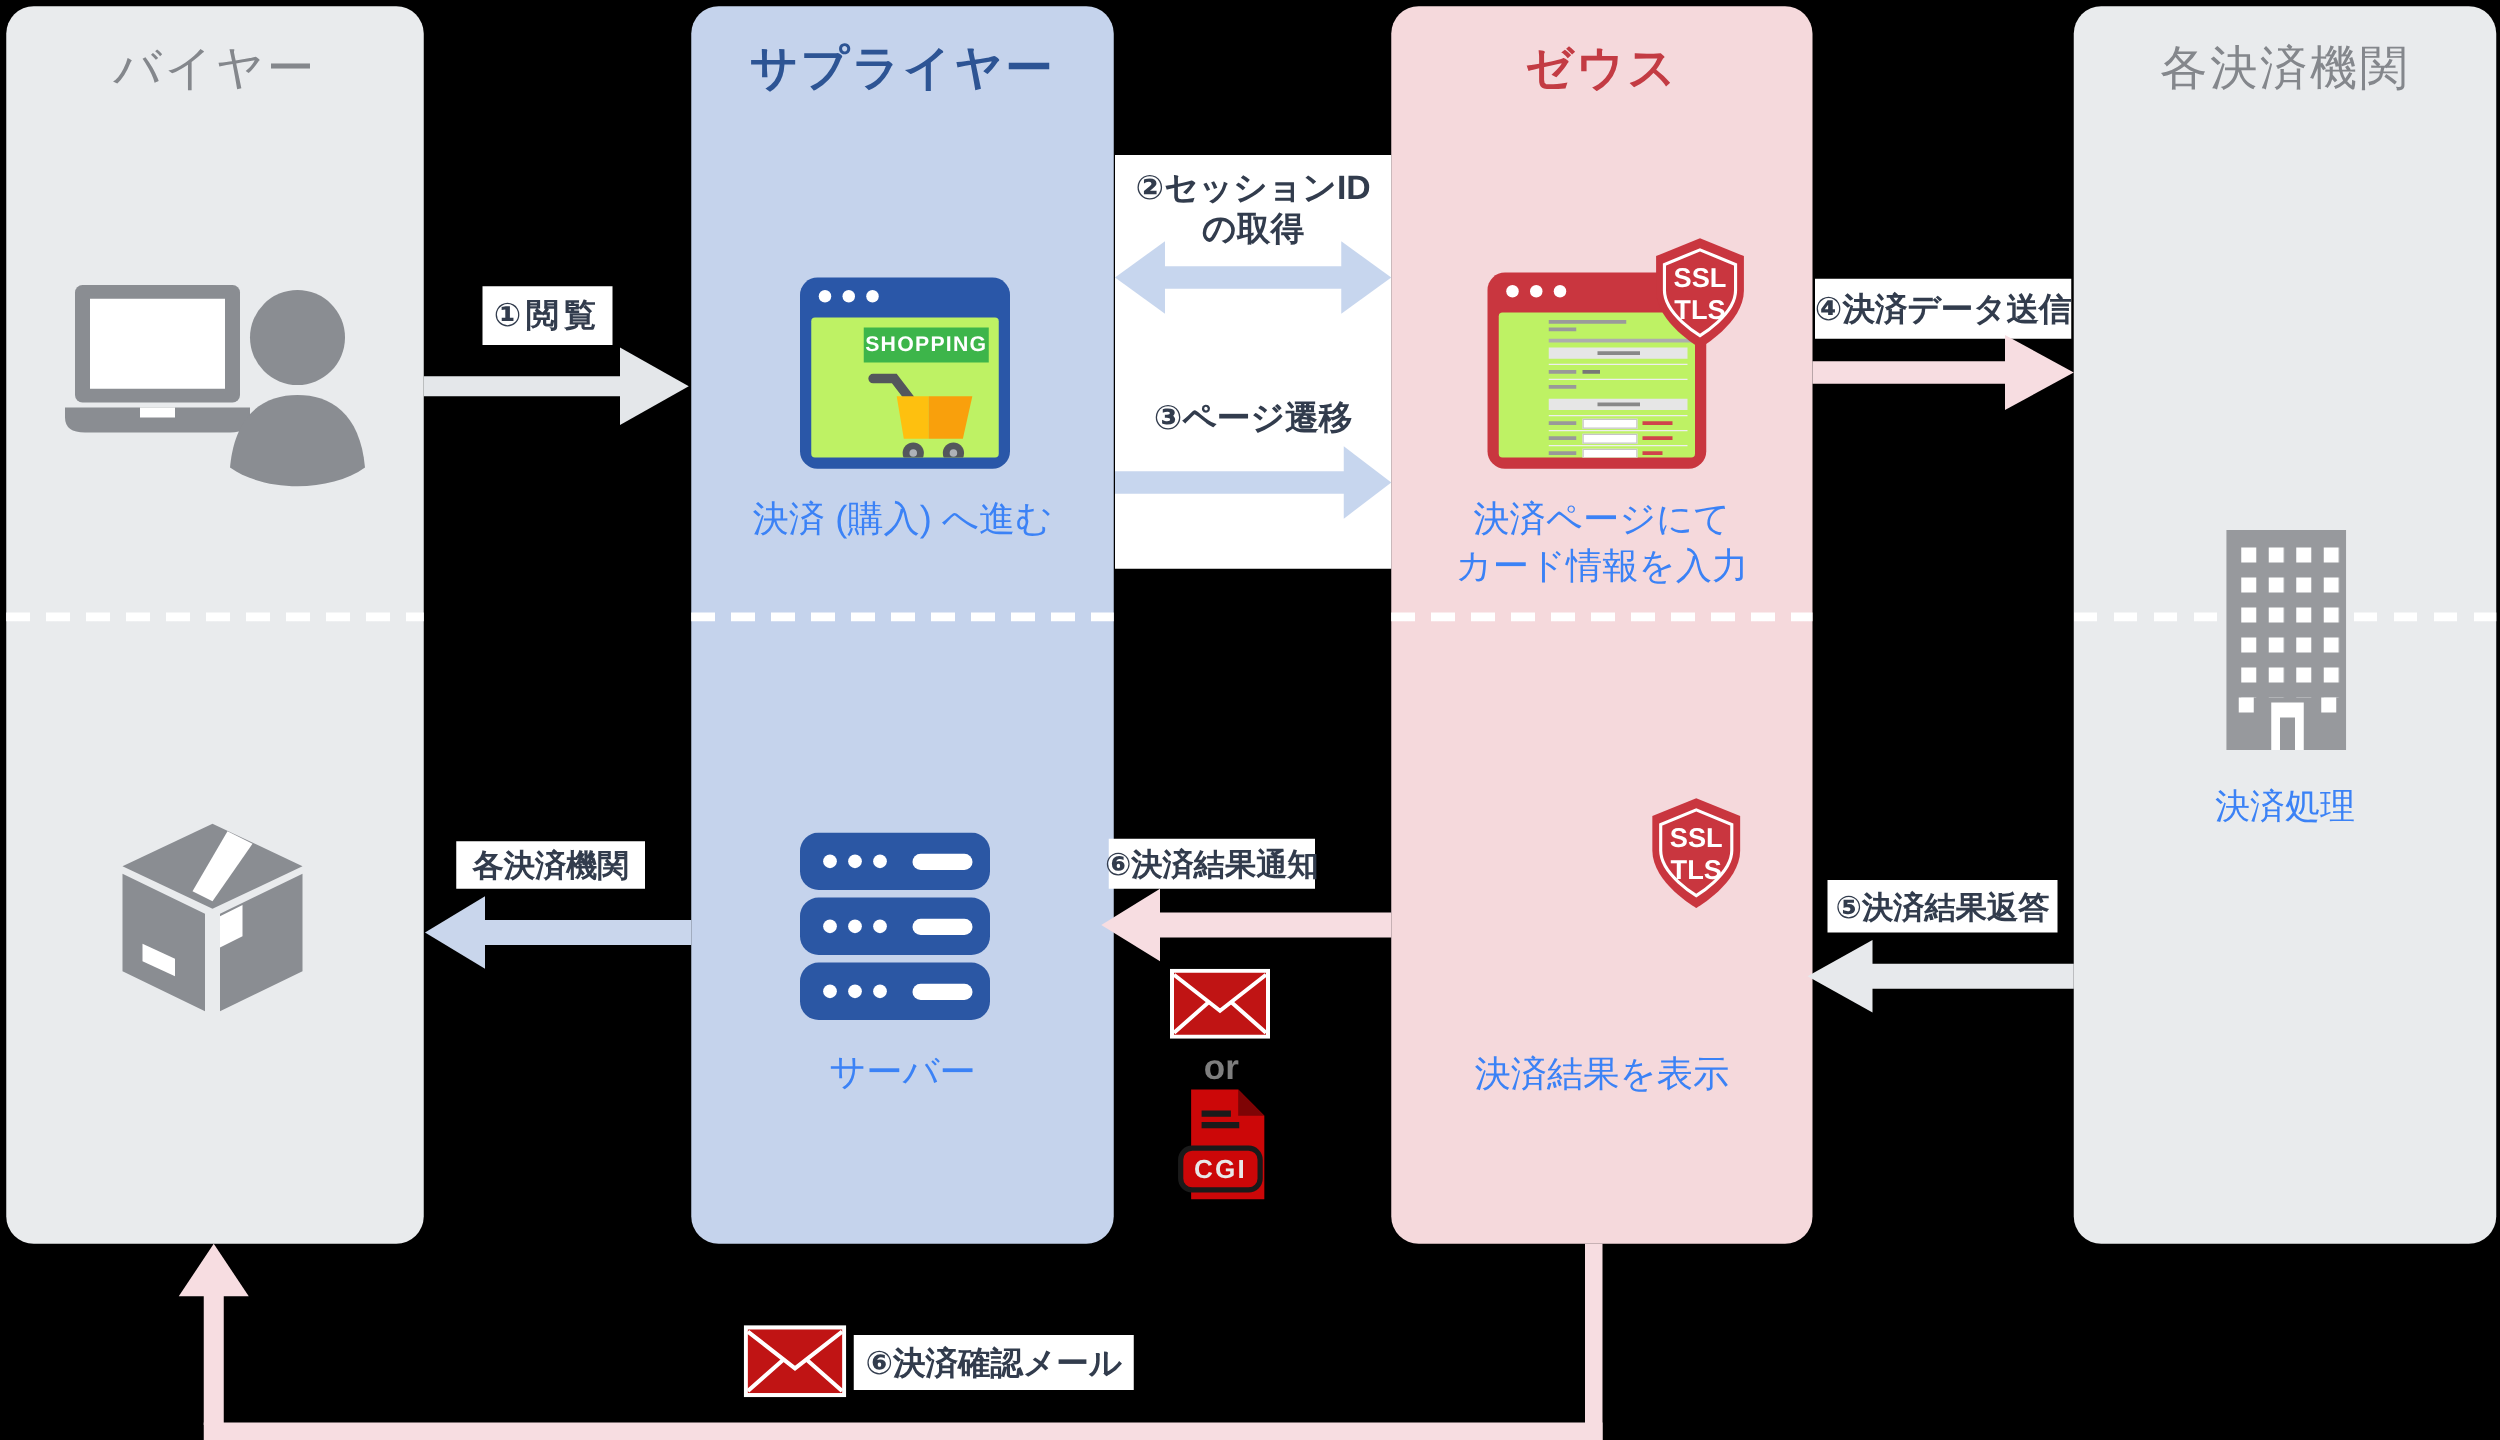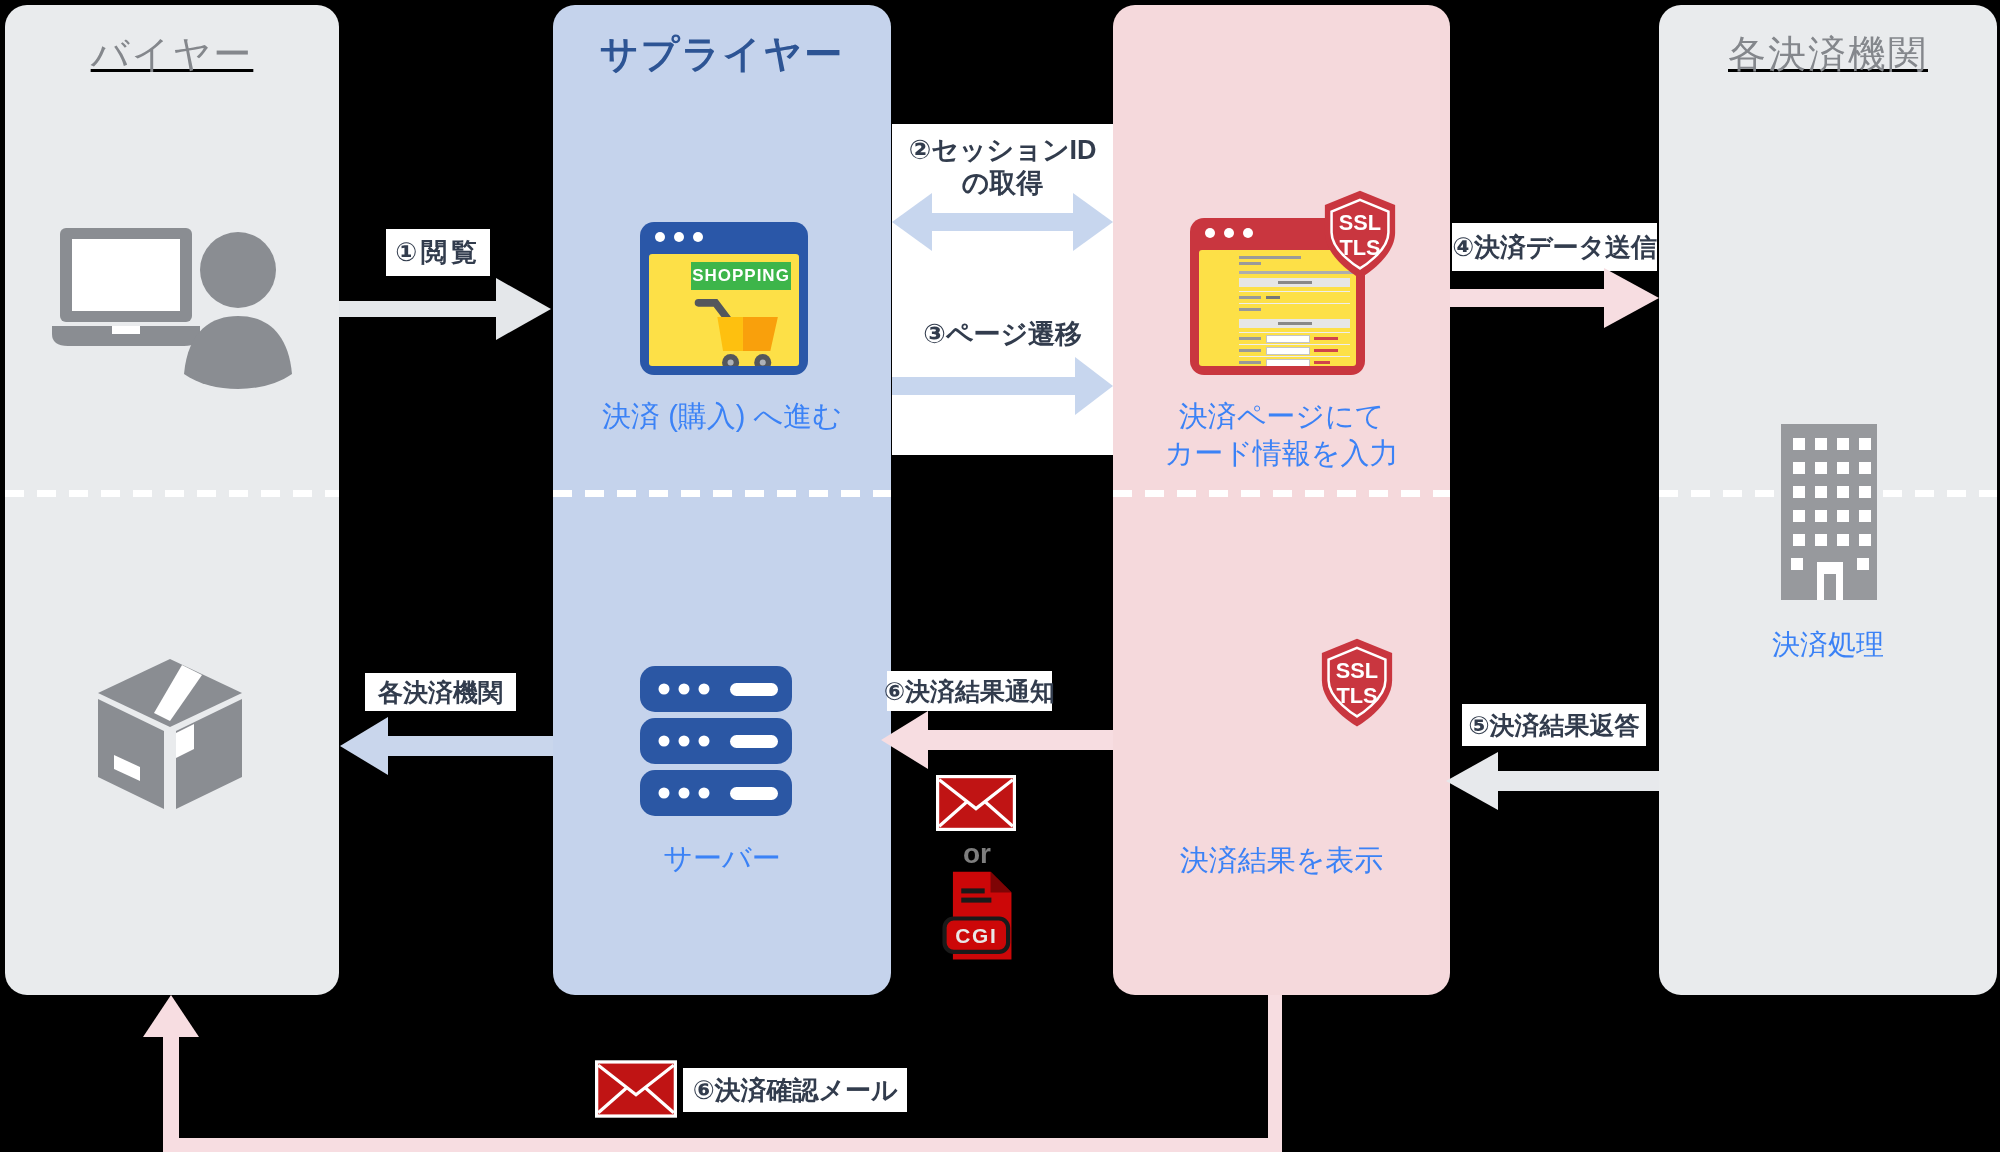--- a/index.html
+++ b/index.html
@@ -1,19 +1,19 @@
 <!DOCTYPE html>
 <html><head>
 <meta charset="utf-8">
 <style>
   html,body{margin:0;padding:0;background:#000;}
   #canvas{position:relative;width:2000px;height:1152px;background:#000;overflow:hidden;
           font-family:"Liberation Sans","DejaVu Sans",sans-serif;}
   .col{position:absolute;top:5px;height:990px;border-radius:22px;}
-  .col-gray{background:#e9ebed;text-decoration:underline;}
+  .col-gray{background:#e9ebed;}
   .col-blue{background:#c5d3ec;}
   .col-pink{background:#f5d9dc;}
   .col-title{text-align:center;padding-top:24px;font-size:38px;letter-spacing:2px;}
   .t-gray{color:#84878c;font-weight:500;}
   .t-blue{color:#2d5494;font-weight:700;}
   .t-red{color:#c33b43;font-weight:700;}
   .dash{position:absolute;top:485px;left:0;width:100%;height:7px;
         background:repeating-linear-gradient(90deg,#fff 0 19px,transparent 19px 32px);}
   .shaft{position:absolute;}
   .tri{position:absolute;width:0;height:0;}
@@ -21,21 +21,21 @@
         display:flex;align-items:center;justify-content:center;white-space:nowrap;}
   .plabel{position:absolute;color:#3b82f6;font-size:29px;text-align:center;line-height:37px;}
   .white-panel{position:absolute;left:892px;top:124px;width:221px;height:331px;background:#fff;}
   .panel-lbl{position:absolute;width:221px;text-align:center;color:#323c4d;
              font-weight:700;font-size:27px;line-height:33px;}
   .browser{position:absolute;border-radius:14px;}
   .b-blue{background:#2a57a8;}
   .b-red{background:#c9363f;}
   .dots{position:absolute;left:15px;top:10px;display:flex;gap:9px;}
   .dot{width:10px;height:10px;border-radius:50%;background:#fff;}
-  .bbody{position:absolute;left:9px;right:9px;top:32px;bottom:9px;background:#fde047;border-radius:3px;overflow:hidden;padding-left:34px;}
+  .bbody{position:absolute;left:9px;right:9px;top:32px;bottom:9px;background:#bef264;border-radius:3px;overflow:hidden;padding-left:34px;}
   .banner{margin:8px 8px 0 8px;height:28px;background:#3db54a;color:#fff;font-weight:700;
           font-size:17px;letter-spacing:1px;text-align:center;line-height:28px;}
   .form{padding:6px 6px 0 6px;}
   .fl{height:3px;background:#9a9a9a;margin-bottom:3px;}
   .sec{height:9px;background:#e6e6e6;margin:4px 0;display:flex;align-items:center;justify-content:center;}
   .sec .fl{margin:0;width:34px;background:#888;}
   .frow{display:flex;align-items:center;height:11px;border-top:1px solid #eee;}
   .frow .lab{width:22px;height:3px;background:#999;margin-right:5px;flex:none;}
   .frow .inp{width:42px;height:6px;border:1px solid #c5c5c5;background:#fff;flex:none;}
   .frow .red{width:24px;height:3px;background:#d0444b;margin-left:4px;flex:none;}
@@ -56,20 +56,21 @@
 
   <div class="col col-gray" style="left:5px;width:334px;">
     <div class="col-title t-gray">バイヤー</div>
     <div class="dash"></div>
   </div>
   <div class="col col-blue" style="left:553px;width:338px;">
     <div class="col-title t-blue">サプライヤー</div>
     <div class="dash"></div>
   </div>
   <div class="col col-pink" style="left:1113px;width:337px;">
+    <div class="col-title t-red">ゼウス</div>
     <div class="dash"></div>
   </div>
   <div class="col col-gray" style="left:1659px;width:338px;">
     <div class="col-title t-gray">各決済機関</div>
     <div class="dash"></div>
   </div>
 
   <div style="position:absolute;left:52px;top:222px;">
     <svg width="240" height="168" viewBox="0 0 240 168">
       <rect x="8" y="6" width="132" height="94" rx="6" fill="#8a8d92"></rect>

